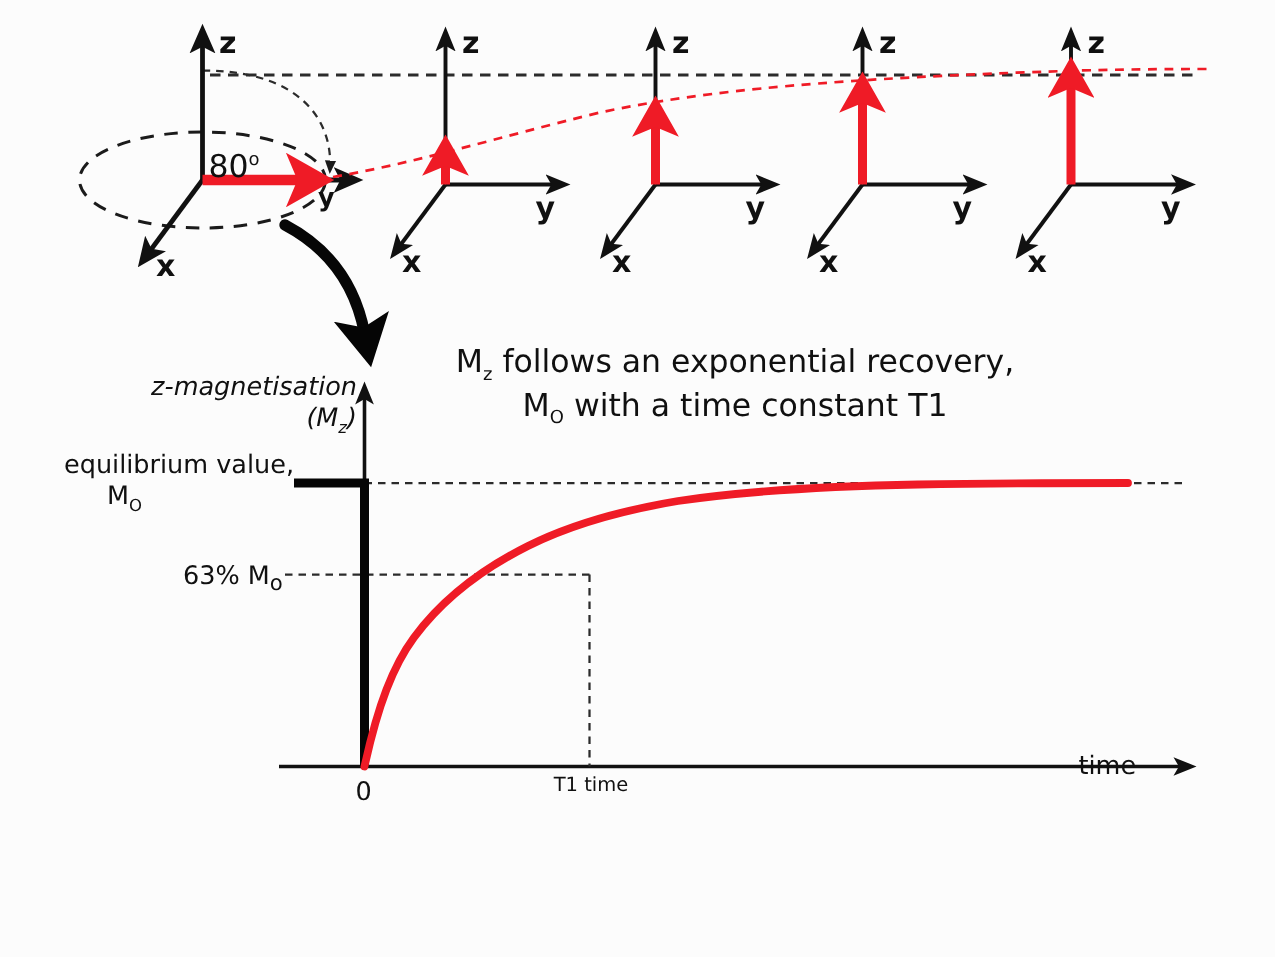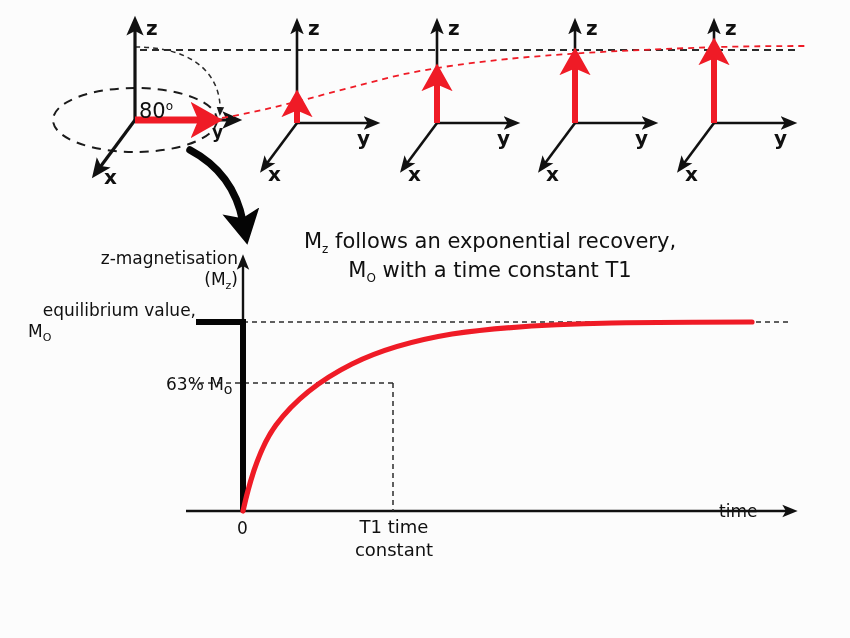--- a/index.html
+++ b/index.html
@@ -81,21 +81,21 @@
     text-align: center;
     width: 420px;
   }
   .caption sub { font-size: 12px; }
   .plot-lbl {
     font-size: 17px;
     text-align: right;
   }
   .plot-lbl sub { font-size: 11px; }
   .tick-lbl { font-size: 17px; }
-  .xaxis-lbl { font-size: 18px; text-align: center; }
+  .xaxis-lbl { font-size: 13px; text-align: center; }
 </style>
 </head>
 <body>
 
 <div id="stage">
 
   <svg width="850" height="638" viewBox="0 0 850 638">
     <defs>
       <marker id="arrowBlack" markerWidth="8" markerHeight="8" refX="3.0" refY="3" orient="auto">
         <path d="M0,0.3 L6.2,3 L0,5.7 L1.4,3 Z" fill="#111111"></path>
@@ -214,40 +214,39 @@
 
   <div class="lbl caption" style="left:280px; top:200px;margin-top:28px;">
     <div>
       <span>M</span><sub>z</sub><span> follows an exponential recovery,</span>
     </div>
     <div>
       <span>M</span><sub>O</sub><span> with a time constant T1</span>
     </div>
   </div>
 
-  <div class="lbl plot-lbl" style="left:60px; top:248px; width:178px;">
+  <div class="lbl plot-lbl" style="left:60px; top:248px; width:178px;font-style:italic;">
     <div>z-magnetisation</div>
     <div>
       <span>(M</span><sub>z</sub><span>)</span>
     </div>
   </div>
 
   <div class="lbl plot-lbl" style="left:28px; top:300px; width:168px;">
     <div>equilibrium value,</div>
-    <div style="text-align:left; padding-right:58px;">
+    <div style="text-align:center; padding-right:58px;">
       <span>M</span><sub>O</sub>
     </div>
   </div>
 
-  <div class="lbl tick-lbl" style="left:122px; top:374px;margin-left:44px;">
+  <div class="lbl tick-lbl" style="left:122px; top:374px;">
     <span>63% M</span><sub>o</sub>
   </div>
 
   <div class="lbl tick-lbl" style="left:237px; top:518px;">0</div>
 
   <div class="lbl xaxis-lbl" style="left:330px; top:516px; width:128px;">
     <div>T1 time</div>
-    <div>constant</div>
   </div>
 
   <div class="lbl tick-lbl" style="left:719px; top:501px;">time</div>
 
 </div>
 
 </body></html>

